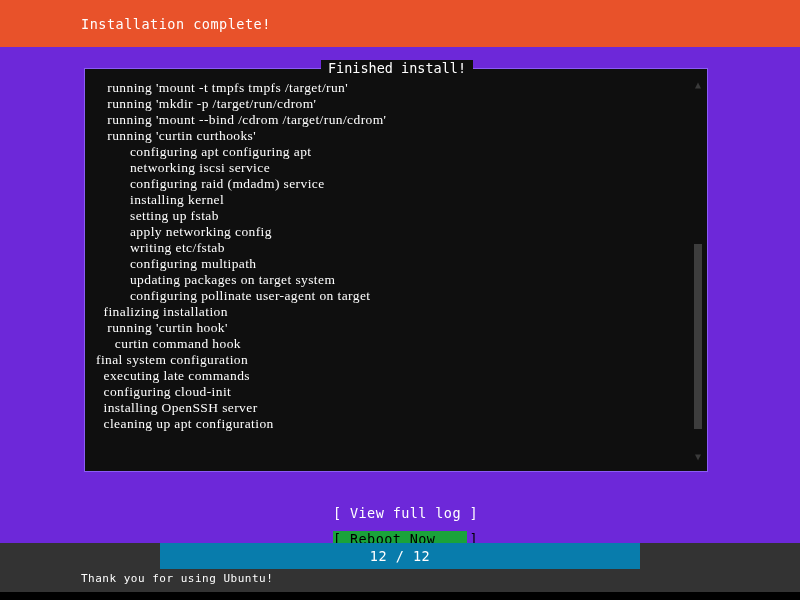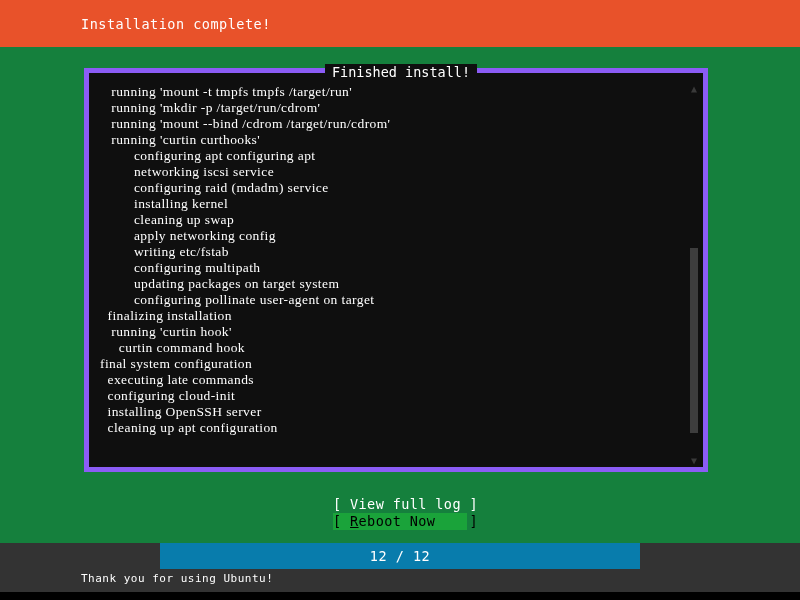--- a/index.html
+++ b/index.html
@@ -10,21 +10,21 @@
   body {
     width: 800px;
     height: 600px;
     overflow: hidden;
     font-family: "DejaVu Sans Mono", "Liberation Mono", monospace;
   }
   .screen {
     position: relative;
     width: 800px;
     height: 600px;
-    background: #15803d;
+    background: #6d28d9;
     overflow: hidden;
   }
 
   
   .header {
     position: absolute;
     left: 0; top: 0;
     width: 800px;
     height: 47px;
     background: #e8522a;
@@ -40,21 +40,21 @@
     white-space: pre;
   }
 
   
   .logbox {
     position: absolute;
     left: 84px;
     top: 68px;
     width: 624px;
     height: 404px;
-    border: 5px solid #8b5cf6;
+    border: 1px solid #8b5cf6;
     box-sizing: border-box;
     background: #0f0f0f;
   }
   .logbox-title {
     position: absolute;
     left: 0;
     top: -9px;
     width: 624px;
     text-align: center;
     font-size: 13.5px;
@@ -124,21 +124,21 @@
   }
   .btn {
     display: block;
     font-size: 13.5px;
     line-height: 17px;
     white-space: pre;
     letter-spacing: 0.4px;
     color: #ffffff;
     background: transparent;
     width: 134px;
-    margin: 0 auto;
+    margin: 9px auto;
     text-align: center;
   }
   .btn.selected {
     color: #000000;
     background: #1aa33a;
   }
   .btn .hotkey {
     text-decoration: underline;
   }
 
@@ -215,21 +215,21 @@
 
     <div class="log-lines">
         <div class="log-line">   running 'mount -t tmpfs tmpfs /target/run'</div>
         <div class="log-line">   running 'mkdir -p /target/run/cdrom'</div>
         <div class="log-line">   running 'mount --bind /cdrom /target/run/cdrom'</div>
         <div class="log-line">   running 'curtin curthooks'</div>
         <div class="log-line">         configuring apt configuring apt</div>
         <div class="log-line">         networking iscsi service</div>
         <div class="log-line">         configuring raid (mdadm) service</div>
         <div class="log-line">         installing kernel</div>
-        <div class="log-line">         cleaning up swap</div>
+        <div class="log-line">         setting up fstab</div>
         <div class="log-line">         apply networking config</div>
         <div class="log-line">         writing etc/fstab</div>
         <div class="log-line">         configuring multipath</div>
         <div class="log-line">         updating packages on target system</div>
         <div class="log-line">         configuring pollinate user-agent on target</div>
         <div class="log-line">  finalizing installation</div>
         <div class="log-line">   running 'curtin hook'</div>
         <div class="log-line">     curtin command hook</div>
         <div class="log-line">final system configuration</div>
         <div class="log-line">  executing late commands</div>

